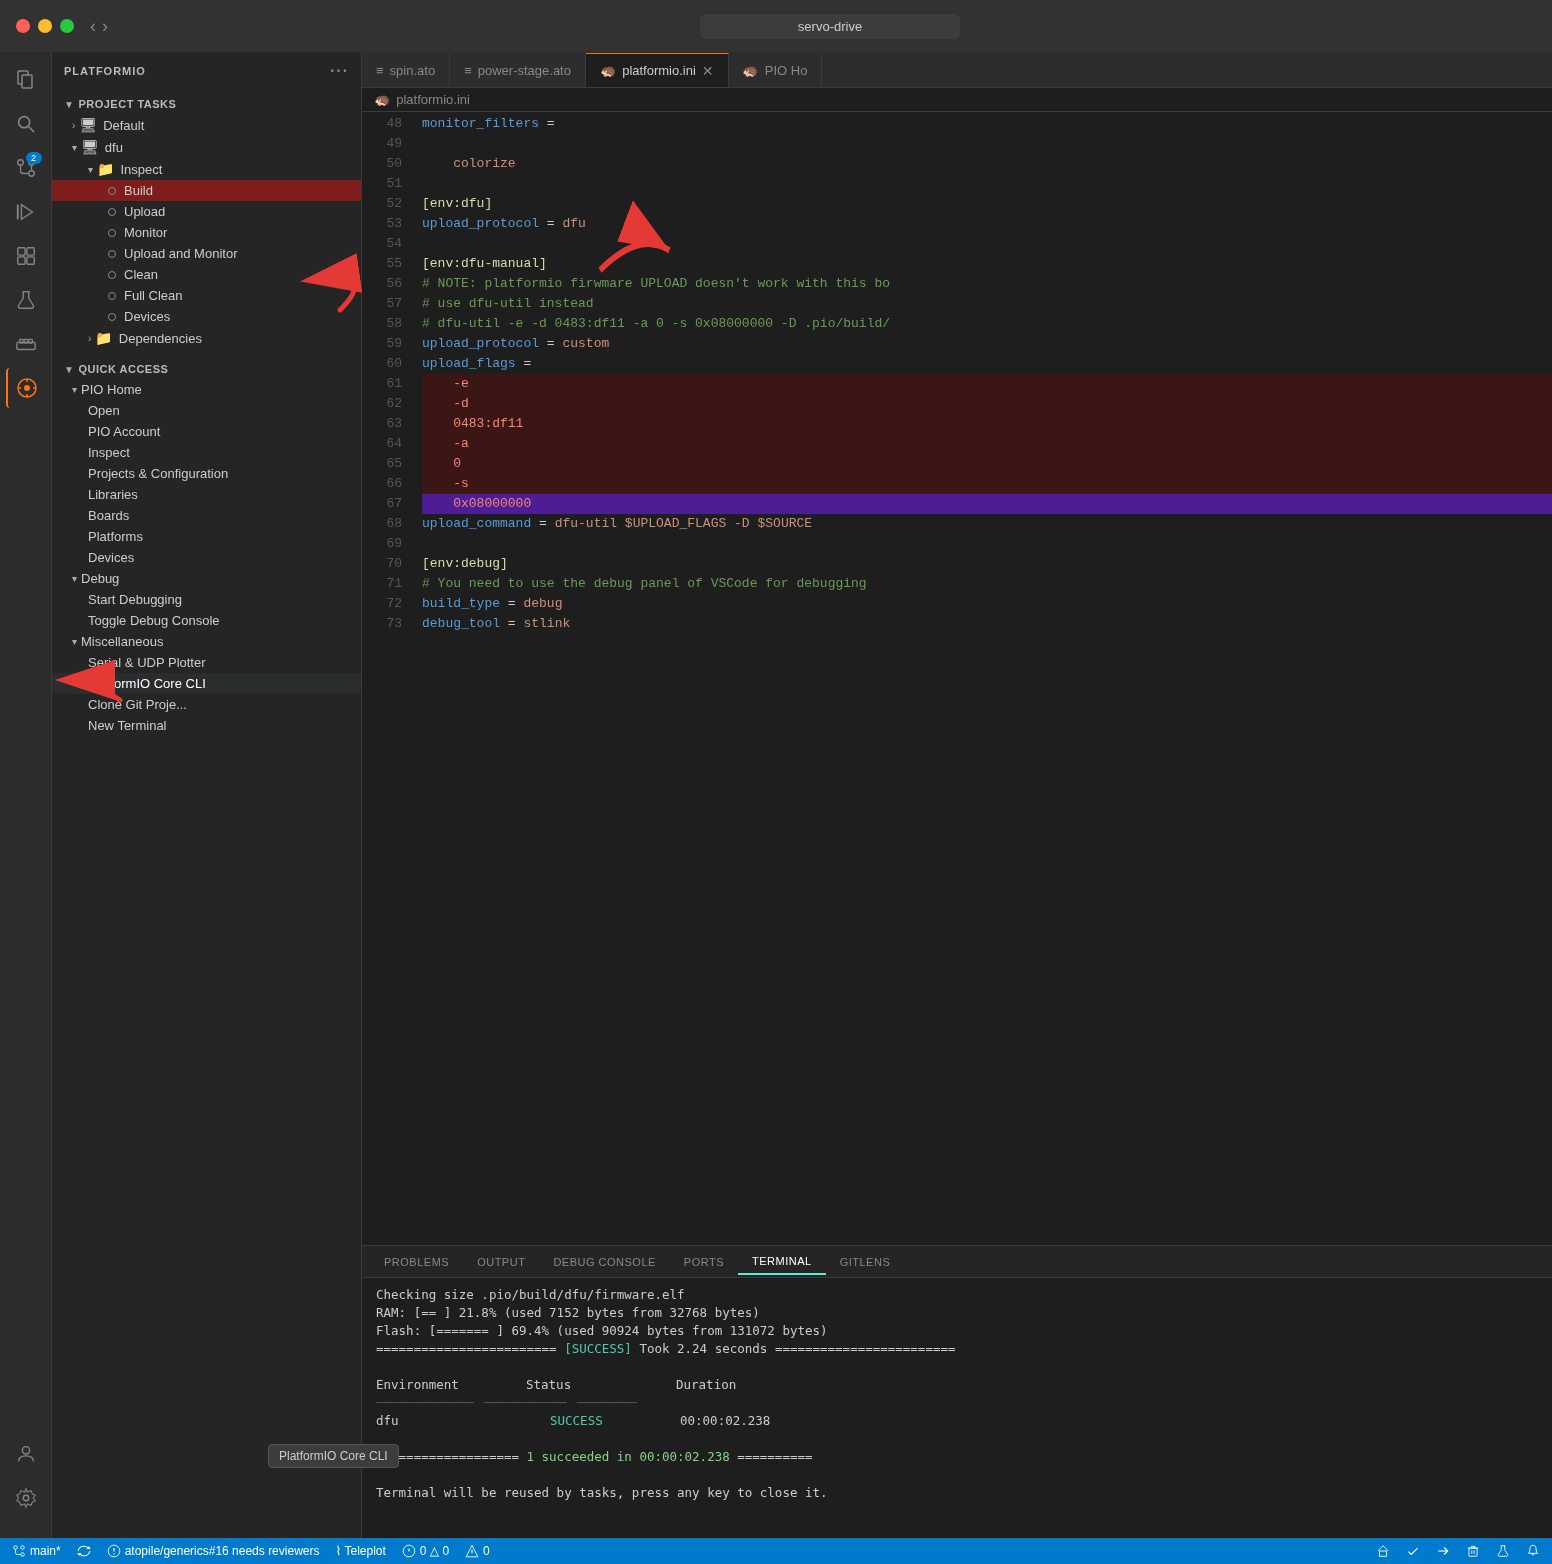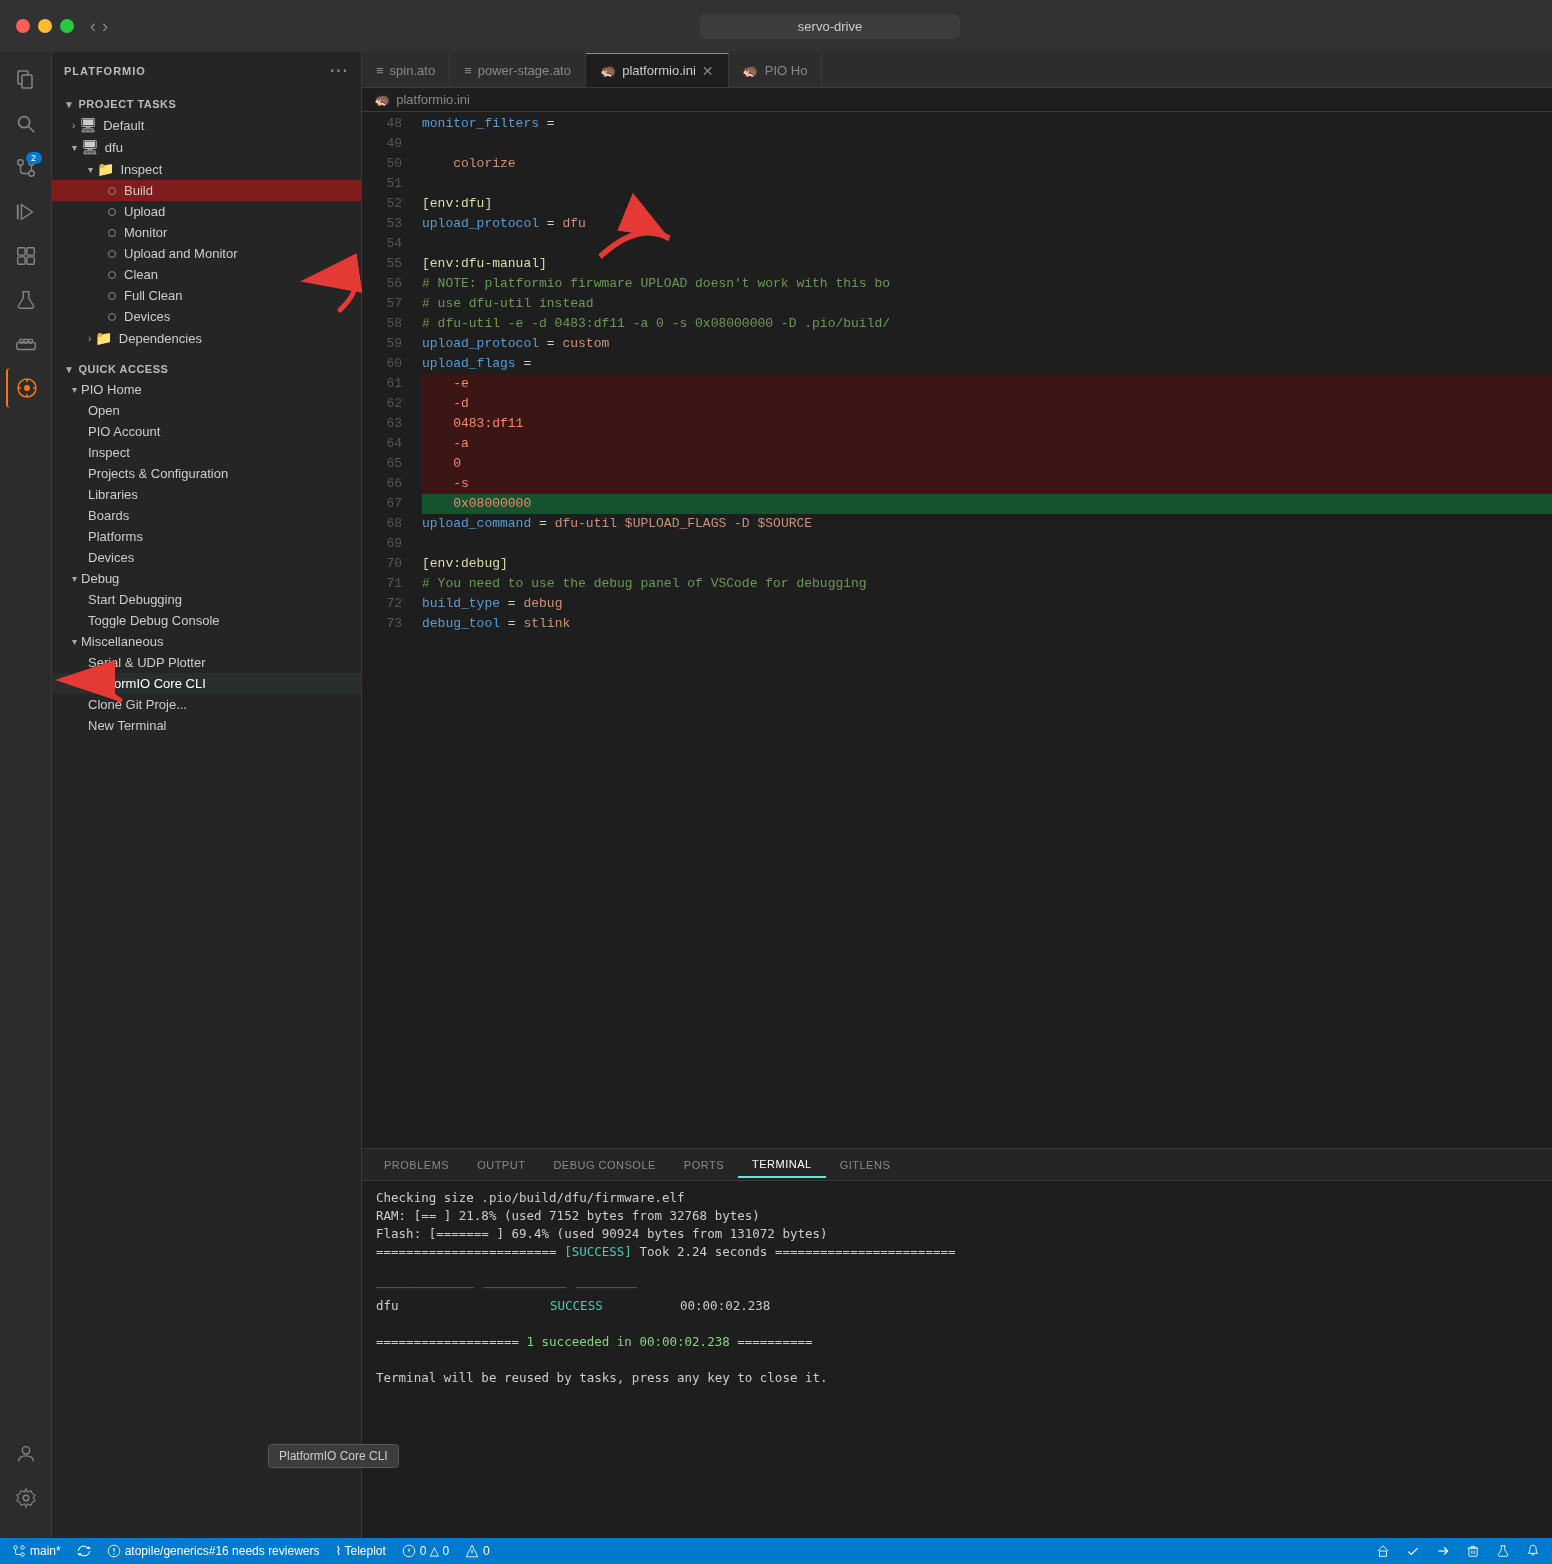--- a/index.html
+++ b/index.html
@@ -254,21 +254,21 @@
     .code-line { height: 20px; white-space: pre; font-size: 13px; }
     
     
     .c-key { color: #569cd6; }
     .c-val { color: #ce9178; }
     .c-comment { color: #6a9955; }
     .c-yellow { color: #dcdcaa; }
 
     
     .terminal-area {
-      height: 390px;
+      height: 293px;
       background: #1e1e1e;
       border-top: 1px solid #3a3a3a;
       display: flex;
       flex-direction: column;
       flex-shrink: 0;
     }
     .terminal-tabs {
       display: flex;
       background: #252526;
       border-bottom: 1px solid #3a3a3a;
@@ -685,21 +685,21 @@
           <div class="code-line"><span class="c-comment"># use dfu-util instead</span></div>
           <div class="code-line"><span class="c-comment"># dfu-util -e -d 0483:df11 -a 0 -s 0x08000000 -D .pio/build/</span></div>
           <div class="code-line"><span class="c-key">upload_protocol</span> <span style="color:#ccc">= </span><span class="c-val">custom</span></div>
           <div class="code-line"><span class="c-key">upload_flags</span> <span style="color:#ccc">=</span></div>
           <div class="code-line" style="background:#3c1515"><span style="color:#f48771">    -e</span></div>
           <div class="code-line" style="background:#3c1515"><span style="color:#f48771">    -d</span></div>
           <div class="code-line" style="background:#3c1515"><span style="color:#f48771">    0483:df11</span></div>
           <div class="code-line" style="background:#3c1515"><span style="color:#f48771">    -a</span></div>
           <div class="code-line" style="background:#3c1515"><span style="color:#f48771">    0</span></div>
           <div class="code-line" style="background:#3c1515"><span style="color:#f48771">    -s</span></div>
-          <div class="code-line" style="background:#14532d"><span style="color:#f48771">    0x08000000</span></div>
+          <div class="code-line" style="background:#4c1d95"><span style="color:#f48771">    0x08000000</span></div>
           <div class="code-line"><span class="c-key">upload_command</span> <span style="color:#ccc">= </span><span class="c-val">dfu-util $UPLOAD_FLAGS -D $SOURCE</span></div>
           <div class="code-line"></div>
           <div class="code-line"><span class="c-yellow">[env:debug]</span></div>
           <div class="code-line"><span class="c-comment"># You need to use the debug panel of VSCode for debugging</span></div>
           <div class="code-line"><span class="c-key">build_type</span> <span style="color:#ccc">= </span><span class="c-val">debug</span></div>
           <div class="code-line"><span class="c-key">debug_tool</span> <span style="color:#ccc">= </span><span class="c-val">stlink</span></div>
         </div>
       </div>
 
       <svg class="arrow-overlay" viewBox="0 0 1200 860" preserveAspectRatio="none">
@@ -725,20 +725,25 @@
         <div class="terminal-tab">PORTS</div>
         <div class="terminal-tab active">TERMINAL</div>
         <div class="terminal-tab">GITLENS</div>
       </div>
       <div class="terminal-content">
         <div>Checking size .pio/build/dfu/firmware.elf</div>
         <div>RAM:    [==          ] 21.8% (used 7152 bytes from 32768 bytes)</div>
         <div>Flash:  [=======     ] 69.4% (used 90924 bytes from 131072 bytes)</div>
         <div>======================== <span class="t-success">[SUCCESS]</span> Took 2.24 seconds ========================</div>
         <div>&nbsp;</div>
+        <div class="table-row">
+          <span class="table-cell">Environment</span>
+          <span class="table-cell">Status</span>
+          <span class="table-cell">Duration</span>
+        </div>
         <div class="table-row">
           <span class="divider-line" style="margin-right:10px">─────────────</span>
           <span class="divider-line" style="margin-right:10px">───────────</span>
           <span class="divider-line">────────</span>
         </div>
         <div class="table-row">
           <span class="table-cell">dfu</span>
           <span class="table-cell status">SUCCESS</span>
           <span class="table-cell duration">00:00:02.238</span>
         </div>

